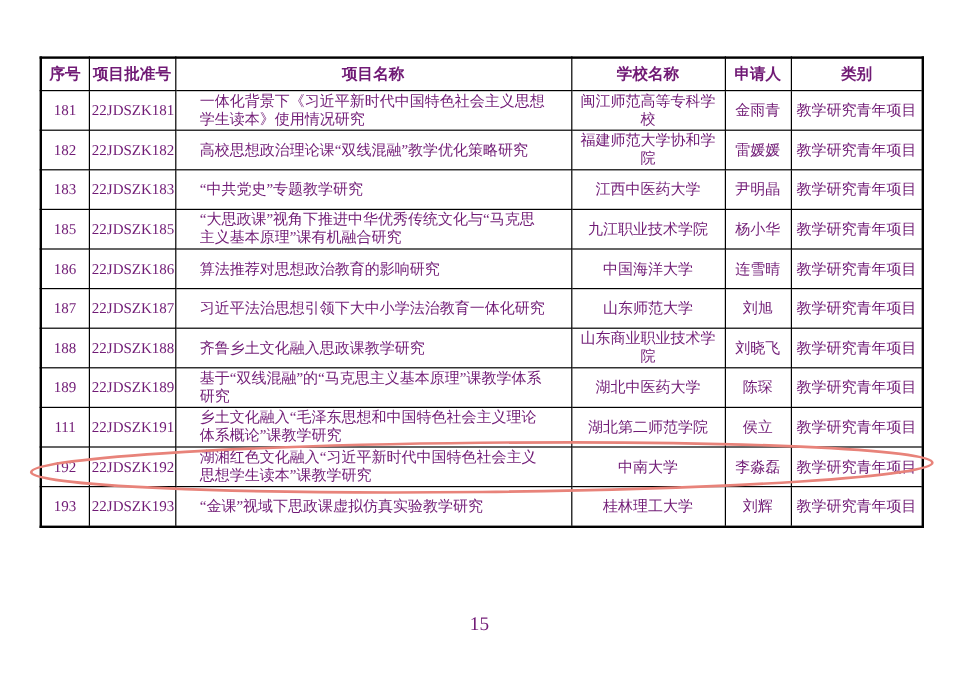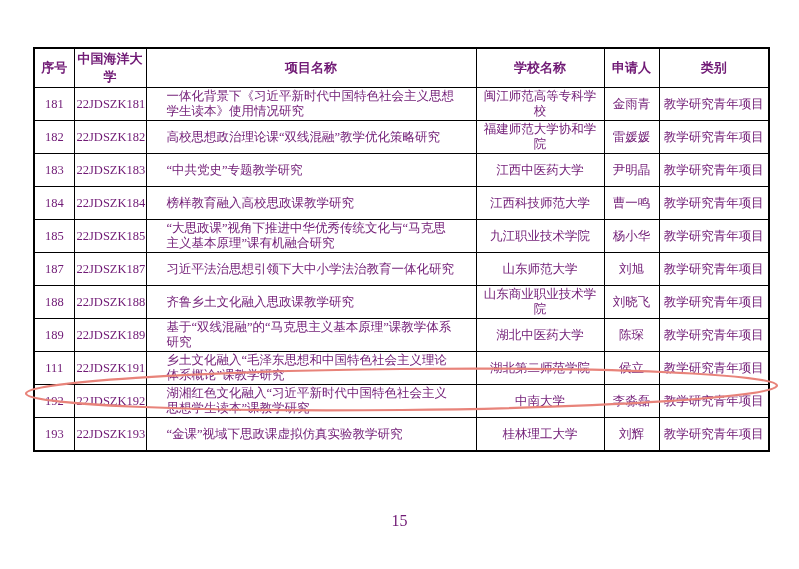--- a/index.html
+++ b/index.html
@@ -74,21 +74,21 @@
       <col style="width:40px">
       <col style="width:72px">
       <col style="width:330px">
       <col style="width:128px">
       <col style="width:55px">
       <col style="width:110px">
     </colgroup>
     <thead>
       <tr>
         <th>序号</th>
-        <th>中国海洋大学</th>
+        <th>项目批准号</th>
         <th>项目名称</th>
         <th>学校名称</th>
         <th>申请人</th>
         <th>类别</th>
       </tr>
     </thead>
     <tbody id="table-body">
         <tr>
           <td>181</td>
           <td>22JDSZK181</td>
@@ -107,33 +107,33 @@
         </tr>
         <tr>
           <td>183</td>
           <td>22JDSZK183</td>
           <td class="cell-left">“中共党史”专题教学研究</td>
           <td>江西中医药大学</td>
           <td>尹明晶</td>
           <td>教学研究青年项目</td>
         </tr>
         <tr>
-          <td>184</td>
-          <td>22JDSZK184</td>
-          <td class="cell-left">榜样教育融入高校思政课教学研究</td>
-          <td>江西科技师范大学</td>
-          <td>曹一鸣</td>
-          <td>教学研究青年项目</td>
-        </tr>
-        <tr>
           <td>185</td>
           <td>22JDSZK185</td>
           <td class="cell-left">“大思政课”视角下推进中华优秀传统文化与“马克思主义基本原理”课有机融合研究</td>
           <td>九江职业技术学院</td>
           <td>杨小华</td>
+          <td>教学研究青年项目</td>
+        </tr>
+        <tr>
+          <td>186</td>
+          <td>22JDSZK186</td>
+          <td class="cell-left">算法推荐对思想政治教育的影响研究</td>
+          <td>中国海洋大学</td>
+          <td>连雪晴</td>
           <td>教学研究青年项目</td>
         </tr>
         <tr>
           <td>187</td>
           <td>22JDSZK187</td>
           <td class="cell-left">习近平法治思想引领下大中小学法治教育一体化研究</td>
           <td>山东师范大学</td>
           <td>刘旭</td>
           <td>教学研究青年项目</td>
         </tr>

